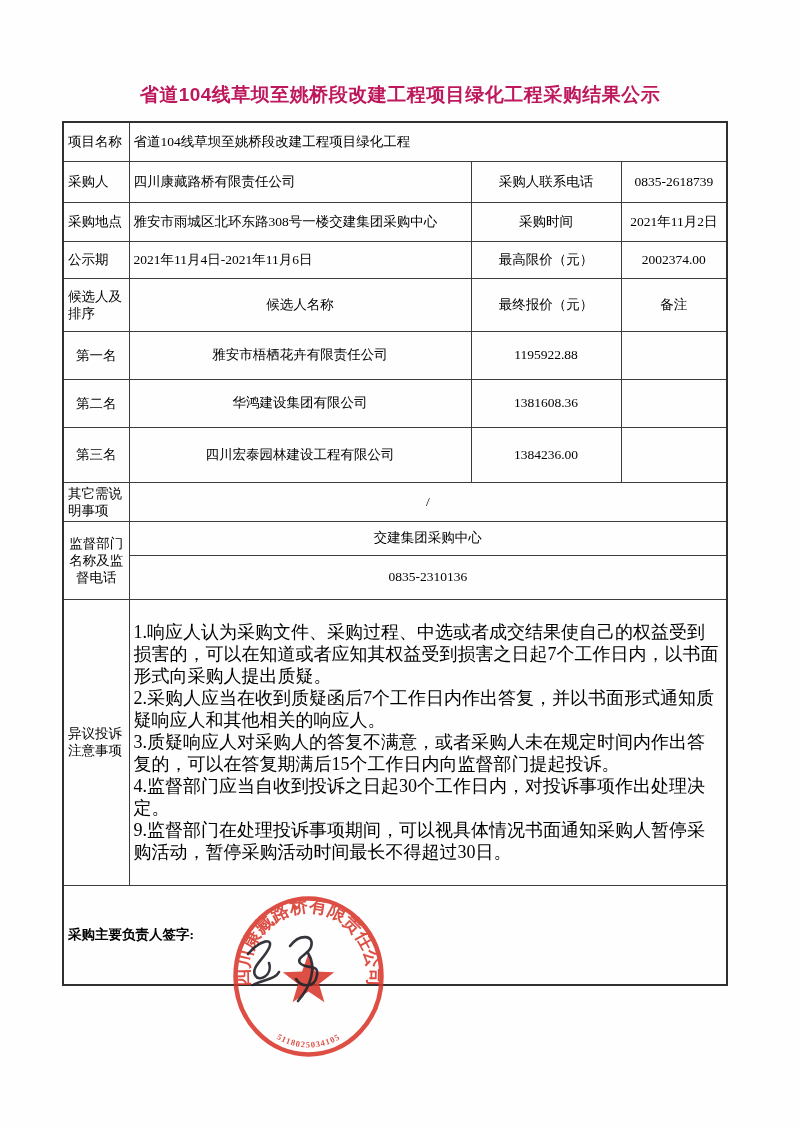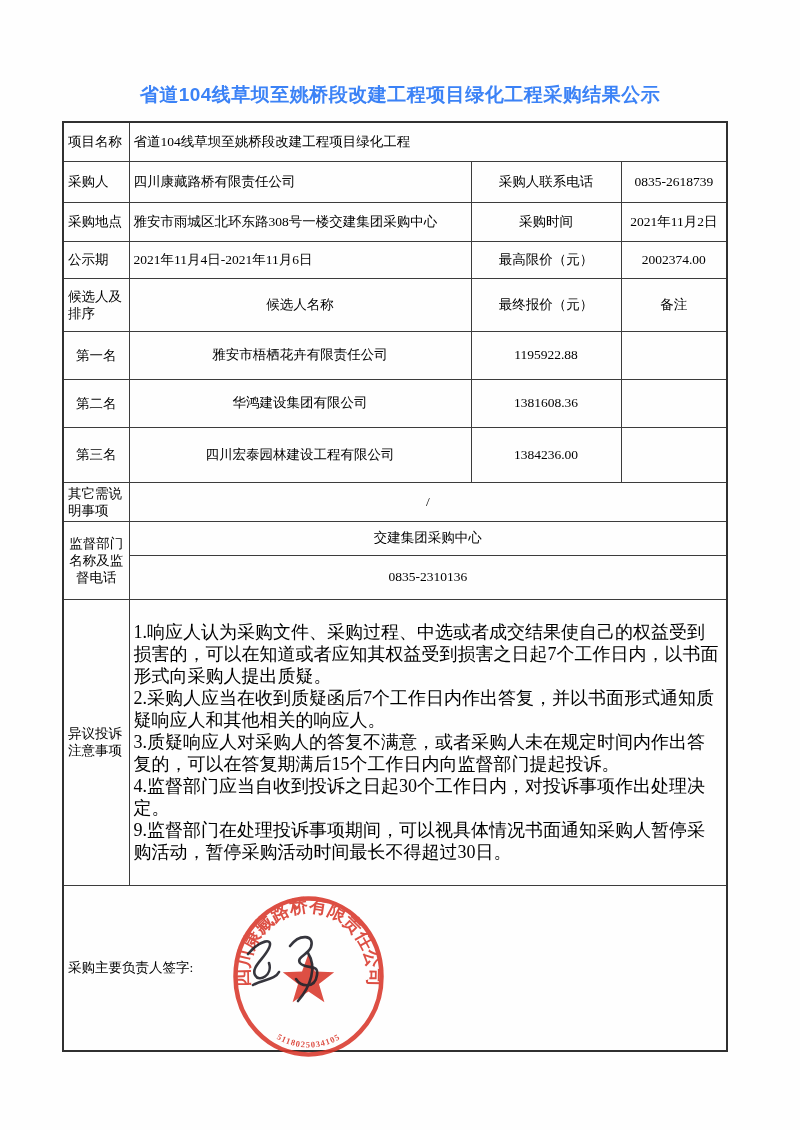--- a/index.html
+++ b/index.html
@@ -5,37 +5,37 @@
   html,body{margin:0;padding:0;}
   body{
     width:800px;height:1130px;position:relative;background:#fdfdfd;
     font-family:"Liberation Serif","DejaVu Serif",serif;
     color:#1f1f1f;overflow:hidden;
   }
   .page{position:absolute;inset:0;background:#fefefe;}
   .doc-title{
     position:absolute;top:82px;left:0;width:800px;text-align:center;
     font-family:"Liberation Sans","DejaVu Sans",sans-serif;
-    font-weight:bold;font-size:19px;letter-spacing:0.5px;color:#3b82f6;
+    font-weight:bold;font-size:19px;letter-spacing:0.5px;color:#be185d;
   }
   table.result{
     position:absolute;left:62px;top:121px;width:664px;
     border-collapse:collapse;table-layout:fixed;
     font-size:13.5px;color:#000000;
   }
   table.result td{
     border:1px solid #3c3c3c;vertical-align:middle;
     padding:1px 4px;overflow:hidden;
   }
   table.result{border:2px solid #303030;}
   .c1{width:66px;} .c2{width:342px;} .c3{width:150px;} .c4{width:106px;}
   tr.r1{height:39px;} tr.r2{height:41px;} tr.r3{height:39px;} tr.r4{height:37px;}
   tr.r5{height:53px;padding-left:21px;} tr.r6{height:48px;} tr.r7{height:48px;margin-top:30px;} tr.r8{height:55px;}
   tr.r9{height:39px;} tr.r10a{height:34px;} tr.r10b{height:44px;}
-  tr.r11{height:286px;} tr.r12{height:166px;}
+  tr.r11{height:286px;} tr.r12{height:100px;font-weight:bold;}
   td.lab{padding:1px 2px 1px 5px;line-height:17px;}
   td.lab-center{text-align:center;padding:1px 2px;line-height:17px;}
   td.val-left{padding-left:7px;}
   td.val-indent{padding-left:11px;}
   td.center{text-align:center;}
   td.objection-cell{padding:0 10px 0 6px;}
   .objection-text{line-height:22px;font-size:18px;}
   td.sign-cell{padding-left:8px;}
   .stamp-svg{position:absolute;left:231px;top:893px;opacity:0.88;z-index:3;}
   .stamp-svg text{font-family:"Liberation Serif","DejaVu Serif",serif;font-weight:bold;}

